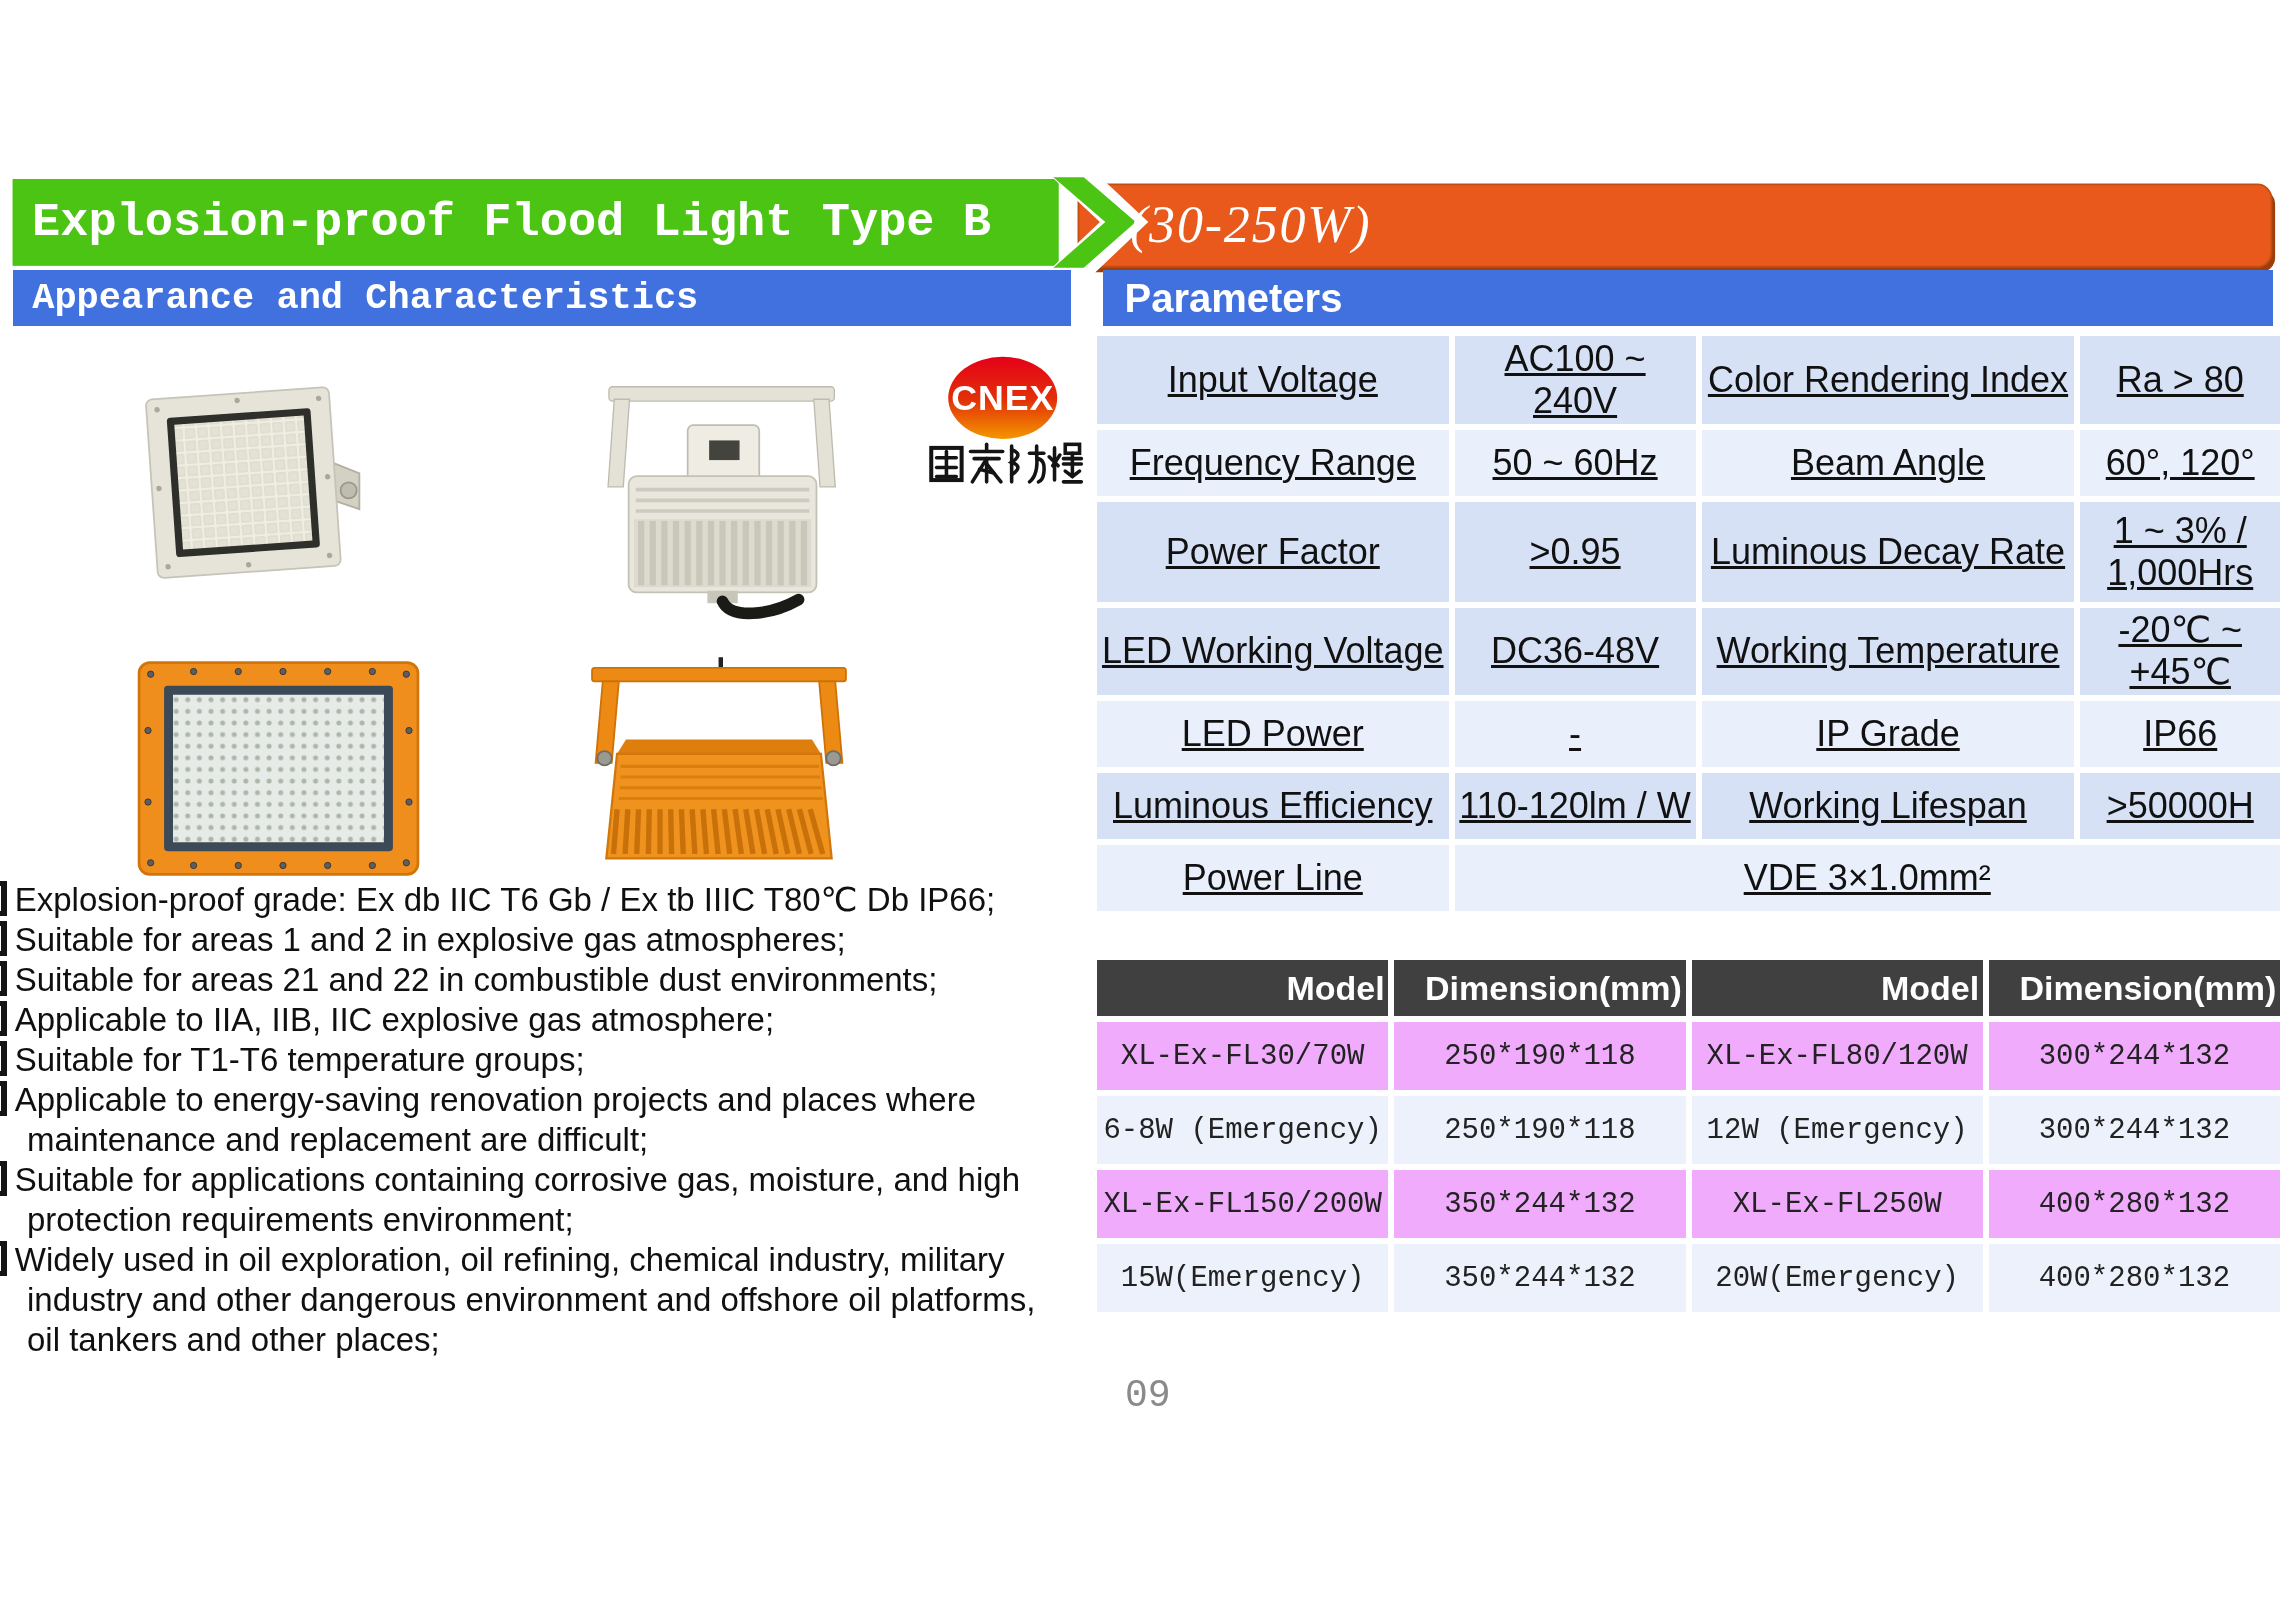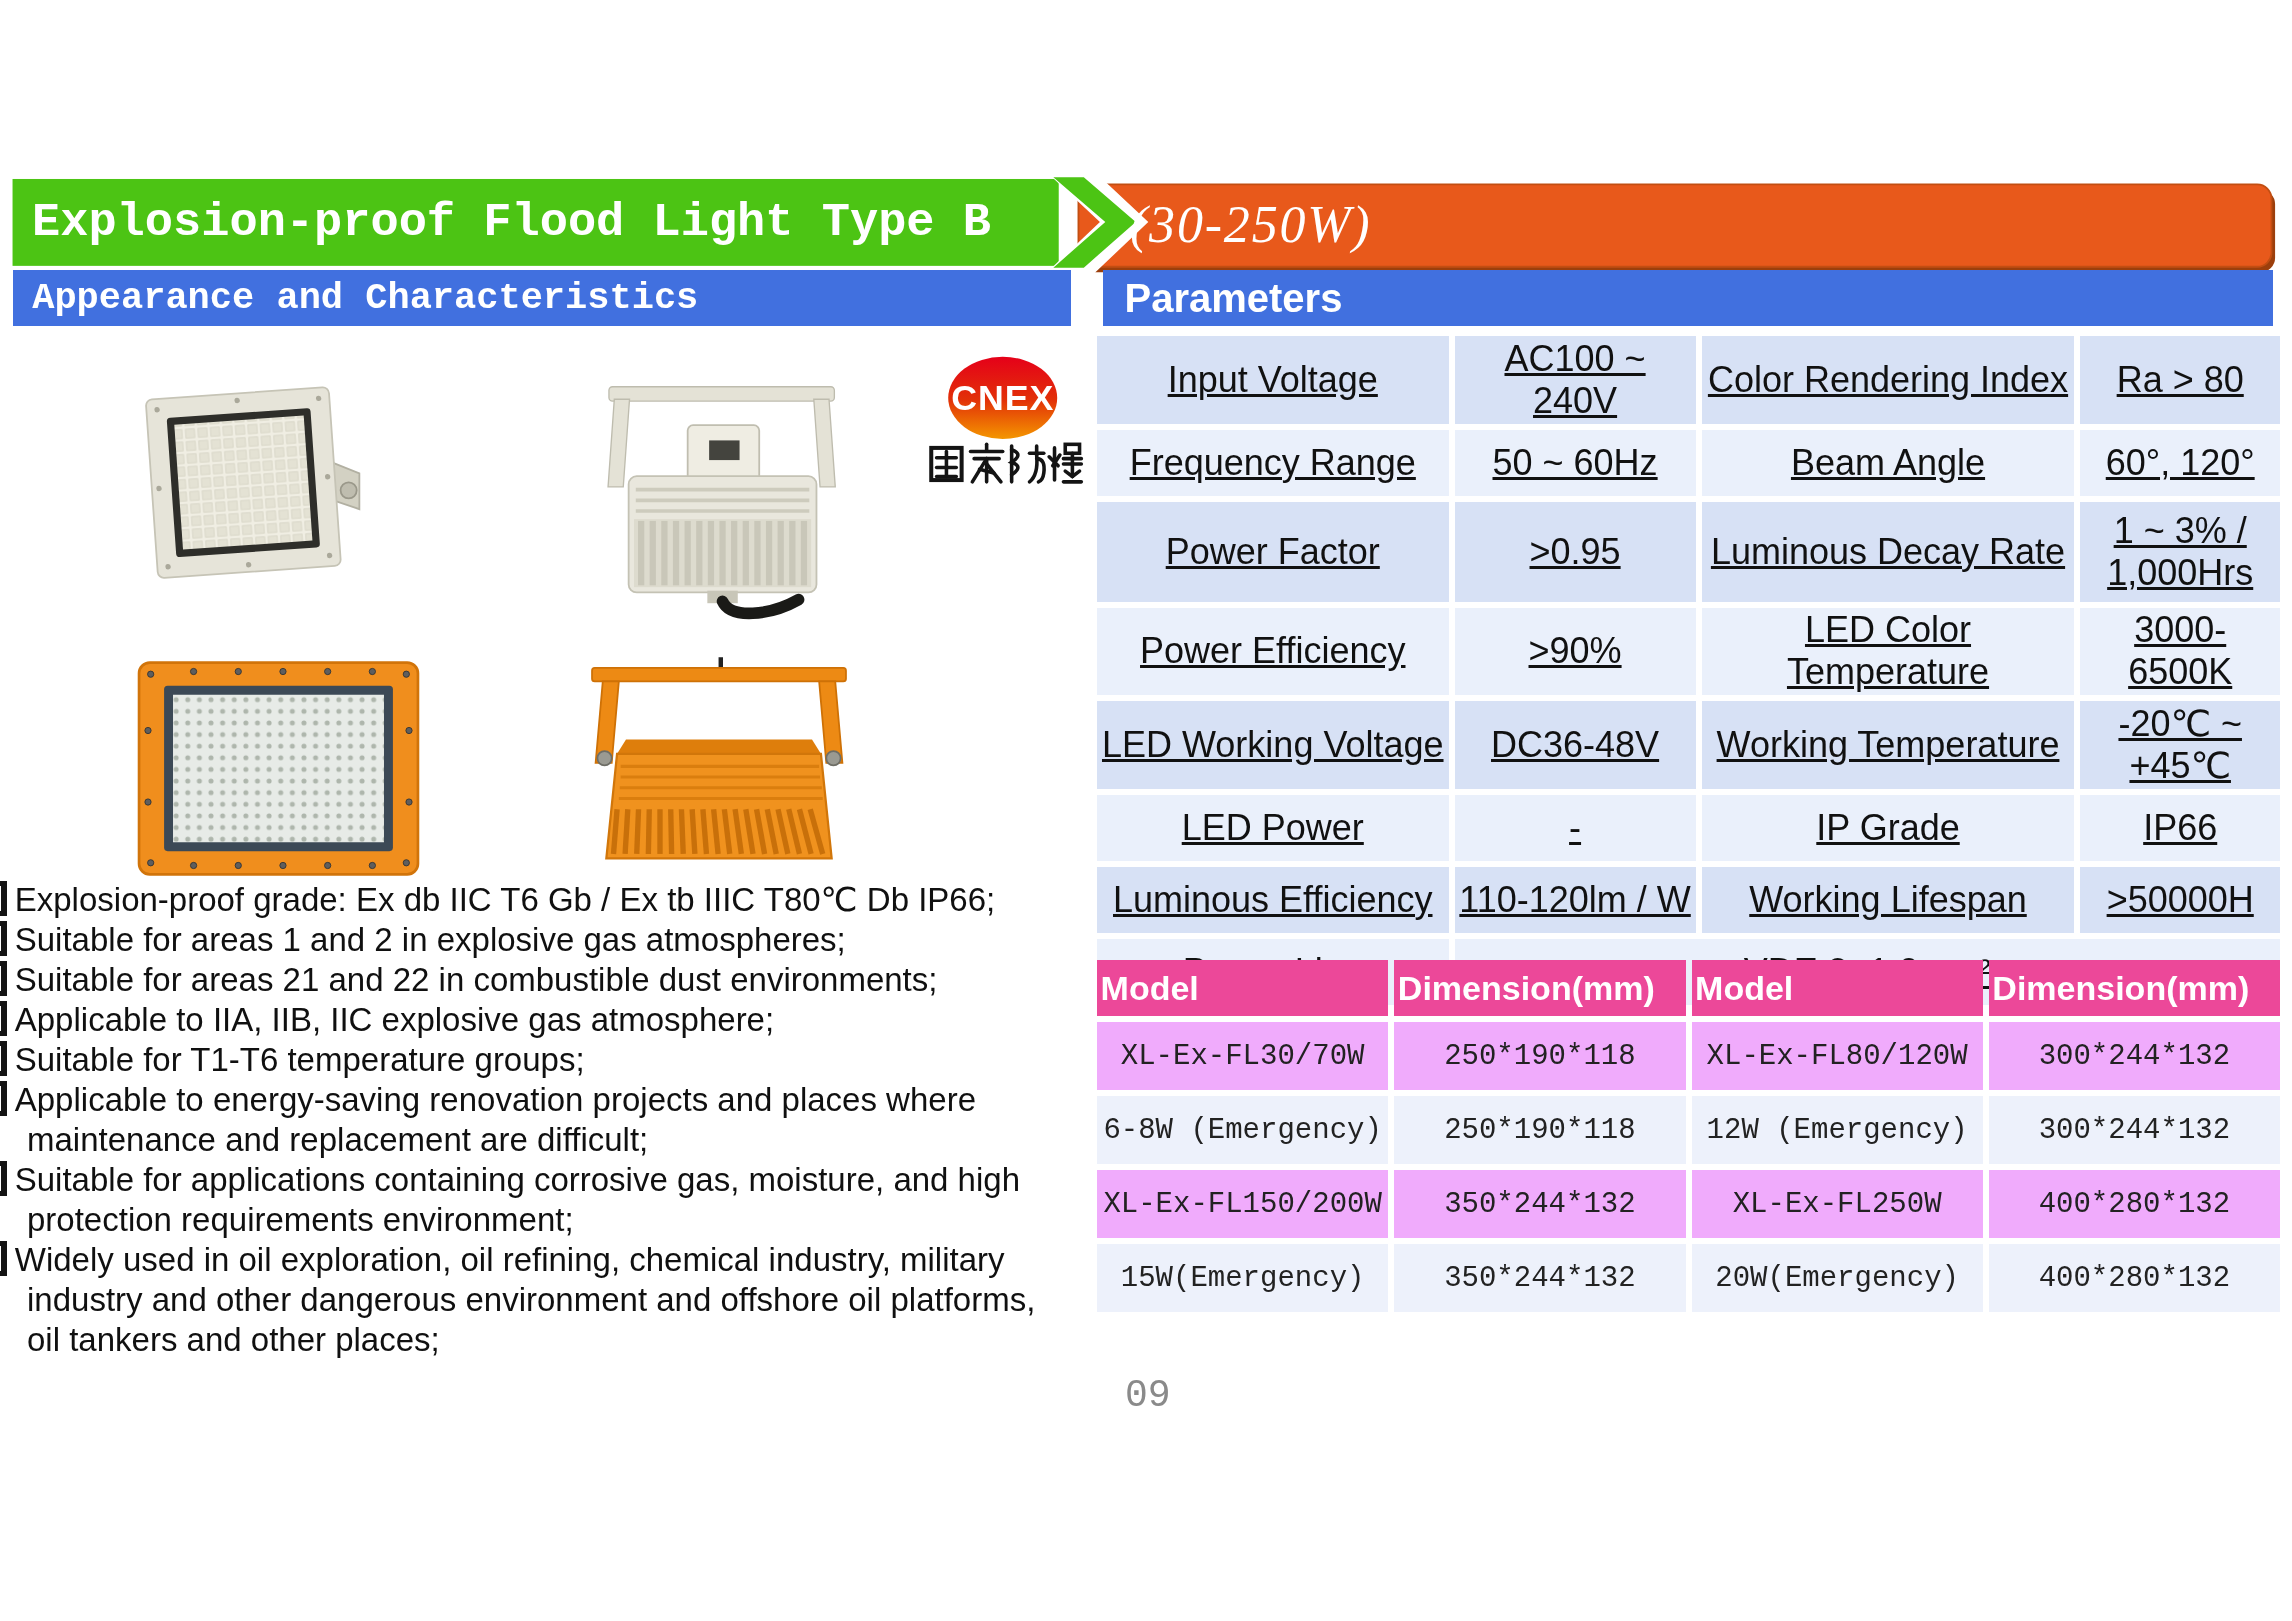--- a/index.html
+++ b/index.html
@@ -22,22 +22,22 @@
   
   table{border-collapse:separate;border-spacing:6.3px;}
   .params{left:1091px;top:330px;width:1195px;}
   .params td{text-align:center;vertical-align:middle;font-size:36px;color:#111;padding:1.8px 3.6px;text-decoration:underline;}
   .params tr.r-odd td{background:#D7E1F5;}
   .params tr.r-even td{background:#EAF0FB;}
   .params tr{height:66px;}
   .params tr.tall{height:100px;}
   
   .models{left:1091px;top:954px;width:1195px;}
-  .models th{background:#ec4899;color:#fff;font-size:34px;font-weight:700;height:56px;
-    text-align:left;vertical-align:middle;padding:0 3.6px;}
+  .models th{background:#404040;color:#fff;font-size:34px;font-weight:700;height:56px;
+    text-align:right;vertical-align:middle;padding:0 3.6px;}
   .models td{text-align:center;vertical-align:middle;height:68px;padding:0 1.8px;
     font-family:"Liberation Mono","DejaVu Sans Mono",monospace;font-size:29px;color:#222;}
   .models tr.m-odd td{background:#f0abfc;margin-top:36px;}
   .models tr.m-even td{background:#EDF1FB;}
   
   .features{left:27px;top:880px;width:1050px;font-size:33px;line-height:40px;color:#101010;}
   .feature{text-indent:-75px;}
   .lb,.rb{display:inline-block;width:7.2px;height:25px;vertical-align:-4.5px;}
   .lb{border-left:6.3px solid #141414;border-top:5.4px solid #141414;border-bottom:5.4px solid #141414;margin-right:2.7px;}
   .rb{border-right:6.3px solid #141414;border-top:5.4px solid #141414;border-bottom:5.4px solid #141414;margin-left:2.7px;margin-right:8px;}
@@ -271,26 +271,20 @@
       <td>50 ~ 60Hz</td>
       <td>Beam Angle</td>
       <td>60°, 120°</td>
     </tr>
     <tr class="r-odd tall">
       <td>Power Factor</td>
       <td>&gt;0.95</td>
       <td>Luminous Decay Rate</td>
       <td>1 ~ 3% / 1,000Hrs</td>
     </tr>
-    <tr class="r-even">
-      <td>Power Efficiency</td>
-      <td>&gt;90%</td>
-      <td>LED Color Temperature</td>
-      <td>3000-6500K</td>
-    </tr>
     <tr class="r-odd">
       <td>LED Working Voltage</td>
       <td>DC36-48V</td>
       <td>Working Temperature</td>
       <td>-20℃ ~ +45℃</td>
     </tr>
     <tr class="r-even">
       <td>LED Power</td>
       <td>-</td>
       <td>IP Grade</td>

